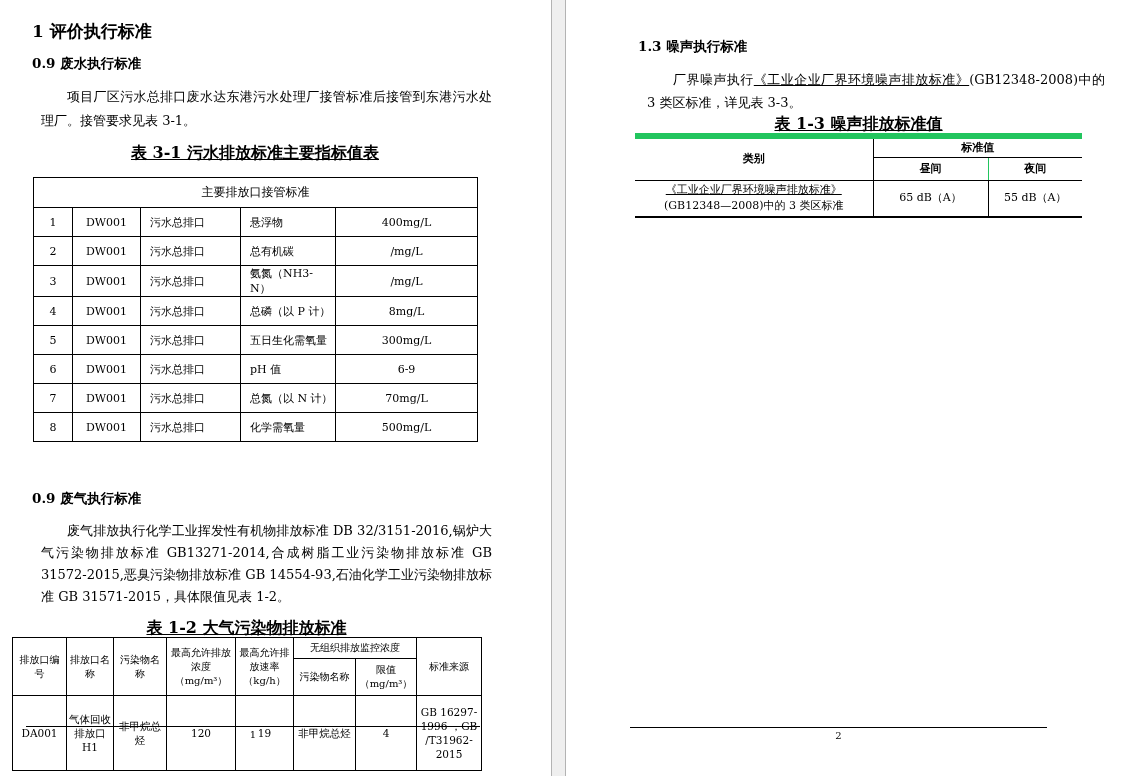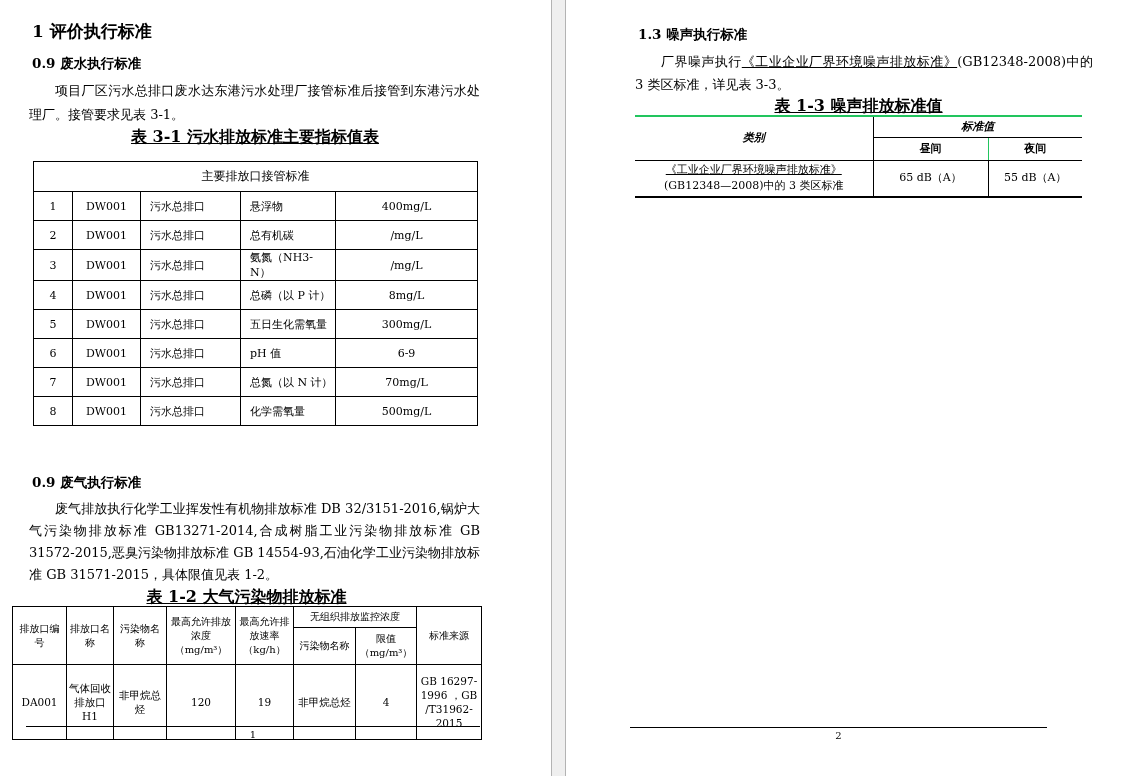--- a/index.html
+++ b/index.html
@@ -10,27 +10,27 @@
     font-family:"DejaVu Serif","Liberation Serif",serif;
   }
   .page { position:absolute; top:0; height:776px; background:#ffffff; }
   .page-left  { left:0;   width:551px; }
   .page-right { left:566px; width:564px; }
   .page-gap {
     position:absolute; left:551px; top:0; width:15px; height:776px;
     background:#efefef; border-left:1px solid #b3b3b3; border-right:1px solid #b3b3b3;
   }
   .content-left  { padding:20px 0 0 29px; width:480px; }
-  .content-right { padding:26px 0 0 69px; width:527px; }
+  .content-right { padding:38px 0 0 69px; width:527px; }
 
   h1.doc-h1 { font-size:17px; font-weight:bold; margin:0 0 12px 3px; }
   h2.doc-h2 { font-size:13.5px; font-weight:bold; margin:0 0 6px 3px; }
   h2.s12 { margin-top:48px; }
   p.para {
-    width:451px; margin:0; font-size:13px; line-height:24px;
+    width:451px; margin:12px; font-size:13px; line-height:24px;
     text-indent:2em; text-align:justify;
   }
   p.para-air { line-height:22px; }
   p.para-noise { width:458px; line-height:23px; margin-bottom:2px; }
   .tbl-caption {
     font-size:16px; font-weight:bold; text-align:center;
     text-decoration:underline; margin:2px 0 1px; line-height:16px;
   }
   .cap31 { width:444px; margin-left:4px; }
   .cap12 { width:469px; margin-left:-17px; margin-top:3px; }
@@ -65,21 +65,21 @@
   table.t12 tr.drow td { height:75px; font-size:10.5px; }
 
   
   table.t13 {
     border-collapse:collapse; table-layout:fixed; width:447px;
     font-size:11px; line-height:16px;
   }
   table.t13 th, table.t13 td {
     border:none; text-align:center; vertical-align:middle; padding:0 2px;
   }
-  table.t13 tr.r1 th { height:21px; border-top:2px solid #22c55e;font-style:italic; }
+  table.t13 tr.r1 th { height:21px; border-top:6px solid #22c55e; }
   table.t13 th.cat { border-right:1px solid #000; border-bottom:1px solid #000; font-weight:bold; }
   table.t13 th.val { border-bottom:1px solid #000; font-weight:bold; }
   table.t13 tr.r2 th { height:23px; border-bottom:1px solid #000; font-weight:bold; }
   table.t13 th.day { border-right:1px solid #22c55e; }
   table.t13 tr.r3 td { height:37px; border-bottom:2px solid #000; }
   table.t13 td.catcell { border-right:1px solid #000; }
   table.t13 td.daycell { border-right:1px solid #000; }
 
   .footer {
     position:absolute; border-top:1px solid #000; text-align:center;

